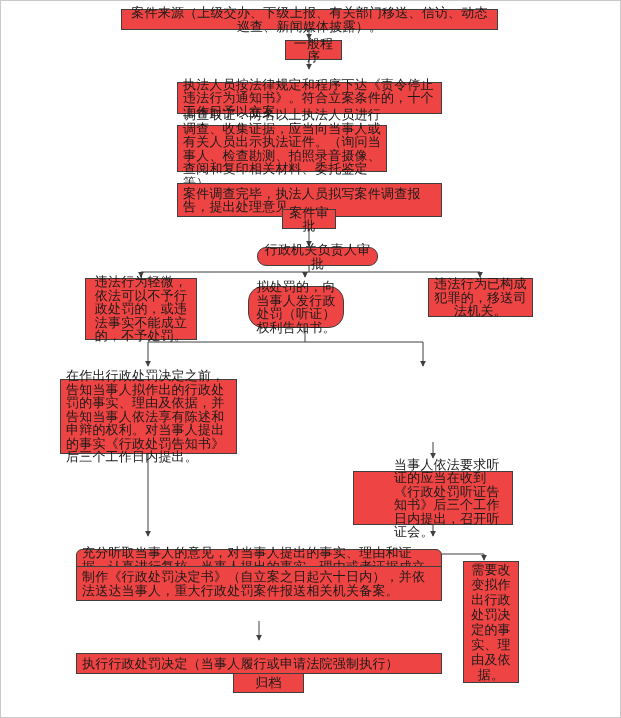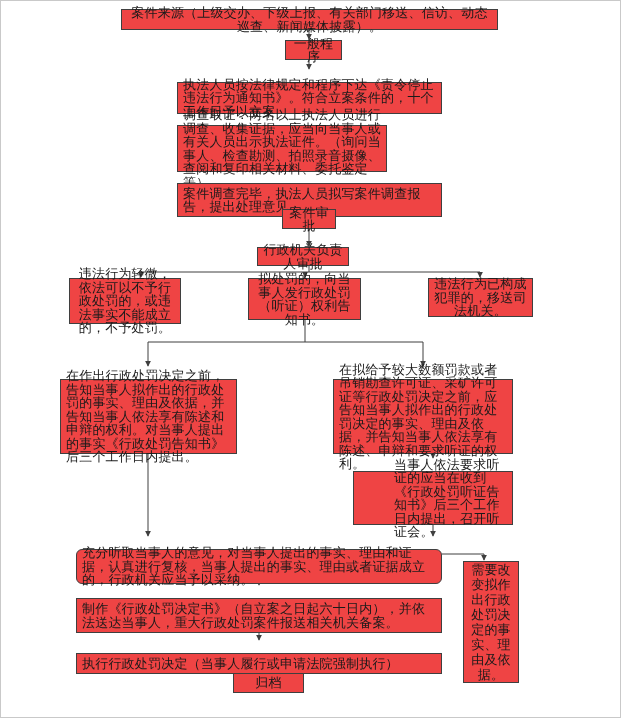--- a/index.html
+++ b/index.html
@@ -78,37 +78,36 @@
   <div class="node" style="left:284px;top:39px;width:57px;height:20px;">一般程序</div>
 
   <div class="node l" style="left:176px;top:69px;width:265px;height:32px;">执法人员按法律规定和程序下达《责令停止违法行为通知书》。符合立案条件的，十个工作日予以立案</div>
 
   <div class="node l" style="left:176px;top:112px;width:210px;height:47px;">调查取证：两名以上执法人员进行调查、收集证据，应当向当事人或有关人员出示执法证件。（询问当事人、检查勘测、拍照录音摄像、查阅和复印相关材料、委托鉴定等）</div>
 
   <div class="node l" style="left:176px;top:170px;width:265px;height:34px;font-family:Liberation Serif, serif;">案件调查完毕，执法人员拟写案件调查报告，提出处理意见。</div>
 
   <div class="node" style="left:281px;top:208px;width:54px;height:20px;">案件审批</div>
 
-  <div class="node" style="left:256px;top:246px;width:92px;height:19px;">行政机关负责人审批</div>
+  <div class="node" style="left:256px;top:246px;width:121px;height:19px;border-radius:9px;">行政机关负责人审批</div>
 
-  <div class="node" style="left:68px;top:277px;width:112px;height:46px;">违法行为轻微，依法可以不予行政处罚的，或违法事实不能成立的，不予处罚。</div>
+  <div class="node" style="left:84px;top:277px;width:112px;height:62px;">违法行为轻微，依法可以不予行政处罚的，或违法事实不能成立的，不予处罚。</div>
 
-  <div class="node" style="left:247px;top:277px;width:113px;height:42px;">拟处罚的，向当事人发行政处罚（听证）权利告知书。</div>
+  <div class="node" style="left:247px;top:285px;width:96px;height:42px;border-radius:15px;">拟处罚的，向当事人发行政处罚（听证）权利告知书。</div>
 
   <div class="node" style="left:427px;top:277px;width:105px;height:39px;">违法行为已构成犯罪的，移送司法机关。</div>
 
   <div class="node l" style="left:59px;top:366px;width:177px;height:75px;">在作出行政处罚决定之前，告知当事人拟作出的行政处罚的事实、理由及依据，并告知当事人依法享有陈述和申辩的权利。对当事人提出的事实《行政处罚告知书》后三个工作日内提出。</div>
 
-  <div class="node l" style="left:332px;top:366px;width:180px;height:75px;">在拟给予较大数额罚款或者吊销勘查许可证、采矿许可证等行政处罚决定之前，应告知当事人拟作出的行政处罚决定的事实、理由及依据，并告知当事人依法享有陈述、申辩和要求听证的权利。</div>
 
   <div class="node l" style="left:352px;top:458px;width:160px;height:54px;padding-left:40px;">当事人依法要求听证的应当在收到《行政处罚听证告知书》后三个工作日内提出，召开听证会。</div>
 
   <div class="node l" style="left:75px;top:536px;width:366px;height:35px;border-radius:6px;">充分听取当事人的意见，对当事人提出的事实、理由和证据，认真进行复核，当事人提出的事实、理由或者证据成立的，行政机关应当予以采纳。</div>
 
-  <div class="node l" style="left:75px;top:585px;width:366px;height:35px;">制作《行政处罚决定书》（自立案之日起六十日内），并依法送达当事人，重大行政处罚案件报送相关机关备案。</div>
+  <div class="node l" style="left:75px;top:553px;width:366px;height:35px;">制作《行政处罚决定书》（自立案之日起六十日内），并依法送达当事人，重大行政处罚案件报送相关机关备案。</div>
 
   <div class="node l" style="left:75px;top:640px;width:366px;height:21px;">执行行政处罚决定（当事人履行或申请法院强制执行）</div>
 
   <div class="node" style="left:232px;top:672px;width:71px;height:20px;">归档</div>
 
   <div class="node vtall" style="left:455px;top:560px;width:56px;height:122px;">需要改变拟作出行政处罚决定的事实、理由及依据。</div>
 
 </div>
 
 </body></html>

